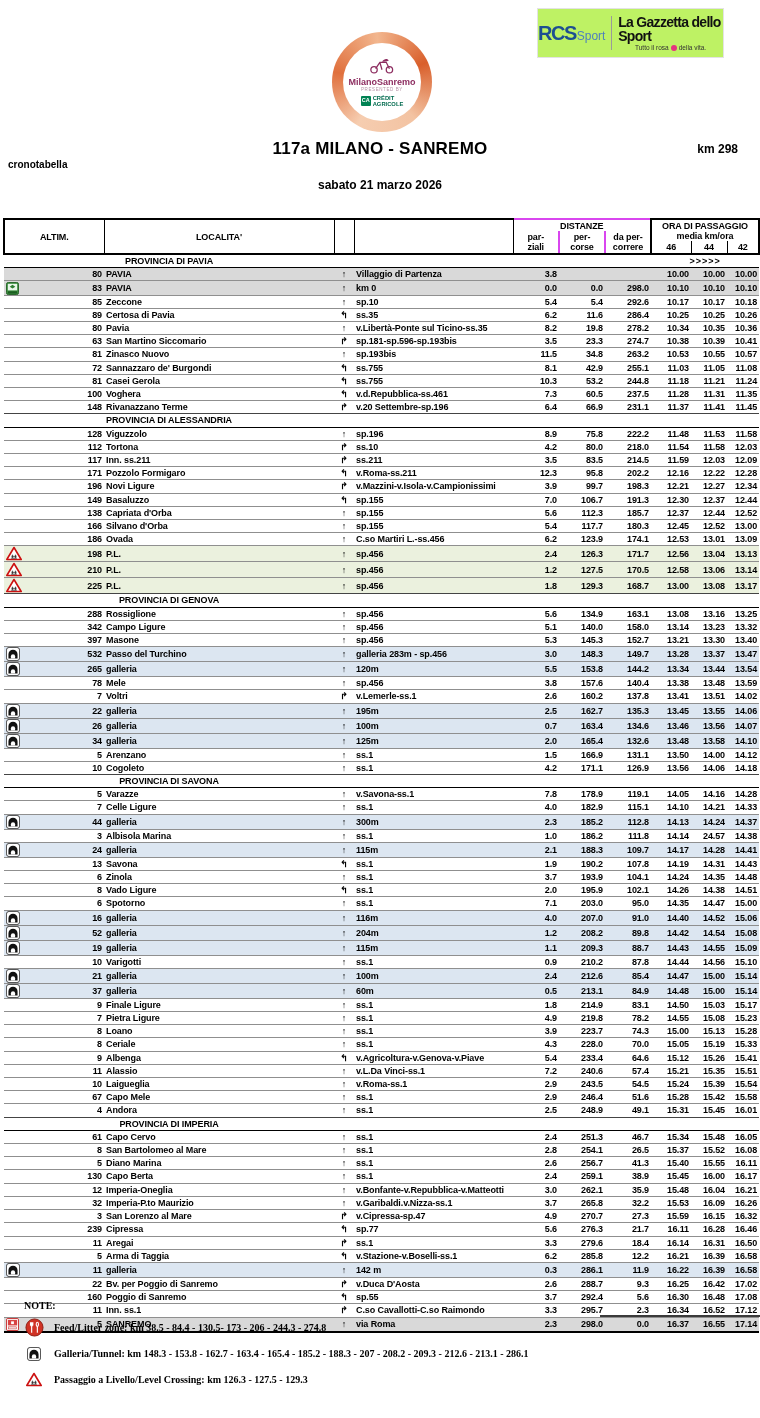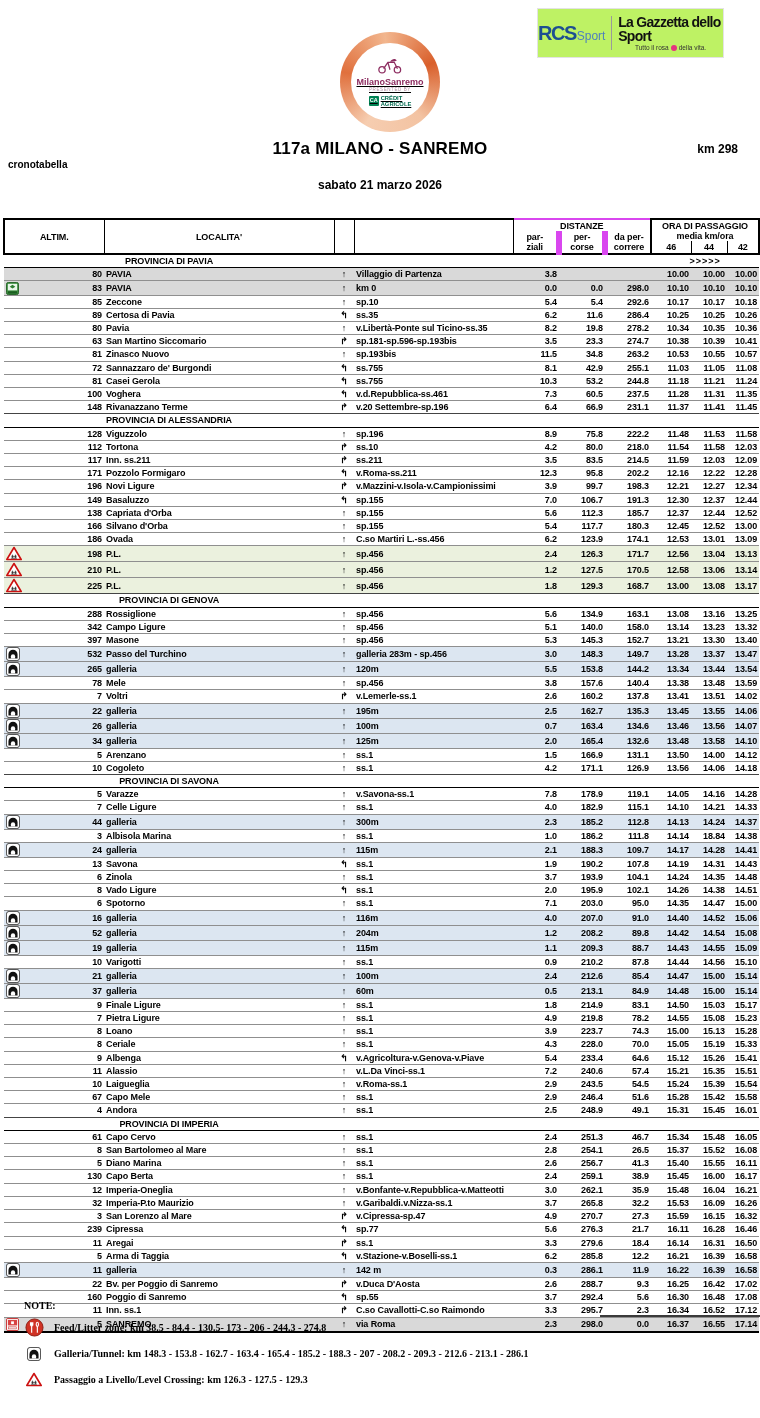--- a/index.html
+++ b/index.html
@@ -13,21 +13,21 @@
   .rcs-left{width:74px;text-align:center;line-height:1;}
   .rcs-name{font-size:20px;font-weight:700;color:#1d4f91;letter-spacing:-1.5px;display:inline;}
   .rcs-sport{font-size:12px;color:#4f81bd;display:inline;margin-left:1px;}
   .rcs-div{width:1px;height:34px;background:#9a9a9a;margin:0 6px;}
   .gaz{line-height:1;}
   .gaz-name{font-size:14px;font-weight:800;letter-spacing:-0.7px;color:#111;}
   .gaz-tag{font-size:6.5px;color:#333;text-align:center;margin-top:2px;}
   .pink-dot{display:inline-block;width:6px;height:6px;border-radius:50%;background:#e5357f;
             vertical-align:middle;margin:0 2px;}
 
-  .ms-logo{position:absolute;top:32px;left:340px;width:100px;height:100px;text-decoration:underline;}
+  .ms-logo{position:absolute;top:32px;left:332px;width:100px;height:100px;}
   .swirl{width:100px;height:100px;border-radius:50%;
          background:conic-gradient(from 210deg,#f6cdb0,#e0703d,#f2b68e,#d95f2b,#f3c3a2,#f6cdb0);
          display:flex;align-items:center;justify-content:center;}
   .swirl-inner{width:78px;height:78px;border-radius:50%;background:#fff;display:flex;
                flex-direction:column;align-items:center;justify-content:center;text-align:center;line-height:1;}
   .ms-name{font-size:9px;font-weight:700;color:#8d2d60;margin-top:1px;}
   .ms-pres{font-size:4.5px;color:#b592a6;letter-spacing:0.6px;text-transform:uppercase;margin-top:1px;}
   .ca-row{display:flex;align-items:center;gap:2px;margin-top:2px;}
   .ca-badge{width:10px;height:10px;background:#008253;color:#fff;font-size:5.5px;font-weight:700;
             display:flex;align-items:center;justify-content:center;border-radius:1px;}
@@ -42,21 +42,21 @@
   table.route{position:absolute;top:218px;left:3px;width:755px;border-collapse:collapse;
               table-layout:fixed;font-size:9px;font-weight:700;letter-spacing:-0.1px;}
   .route th{padding:0;font-size:9px;font-weight:700;text-align:center;vertical-align:middle;line-height:10px;}
   .th-pre{white-space:pre-line;}
   th.c-altim{border-left:2px solid #000;border-top:2px solid #000;border-bottom:2px solid #000;border-right:1px solid #000;}
   th.c-loc{border-top:2px solid #000;border-bottom:2px solid #000;border-right:1px solid #000;}
   th.c-arrow{border-top:2px solid #000;border-bottom:2px solid #000;border-right:1px solid #000;}
   th.c-road{border-top:2px solid #000;border-bottom:2px solid #000;border-right:1px solid #000;}
   th.c-dist{border-top:2px solid #d946ef;border-right:2px solid #000;height:11px;}
   th.c-ora{border-top:2px solid #000;border-right:2px solid #000;height:11px;}
-  th.c-parz,th.c-perc,th.c-dap{border-right:6px solid #d946ef;border-bottom:2px solid #000;height:22px;}
+  th.c-parz,th.c-perc,th.c-dap{border-right:2px solid #d946ef;border-bottom:2px solid #000;height:22px;}
   th.c-dap{border-right:2px solid #000;}
   th.c-media{border-right:2px solid #000;height:10px;}
   th.c-46,th.c-44{border-right:1px solid #000;border-bottom:2px solid #000;height:11px;}
   th.c-42{border-right:2px solid #000;border-bottom:2px solid #000;height:11px;}
 
   .route tbody td{height:12.2px;line-height:12.2px;padding:0 2px;overflow:hidden;white-space:nowrap;vertical-align:middle;}
   .route tbody tr{border-top:1px solid #8f8f8f;}
   .route tbody tr.band{border-top:1px solid #444;border-bottom:1px solid #000;}
   .route tbody tr:last-child{border-bottom:2.5px solid #000;}
   tr.gray td{background:#d9d9d9;}
@@ -721,21 +721,21 @@
         <tr>
           <td class="icon-cell"></td>
           <td class="altim">3</td>
           <td class="loc">Albisola Marina</td>
           <td class="dir">↑</td>
           <td class="road">ss.1</td>
           <td class="num">1.0</td>
           <td class="num">186.2</td>
           <td class="num">111.8</td>
           <td class="num">14.14</td>
-          <td class="num">18.84</td>
+          <td class="num">24.57</td>
           <td class="num">14.38</td>
         </tr>
         <tr class="blue">
           <td class="icon-cell"><svg width="14" height="14" viewBox="0 0 16 16">
               <rect x="0.5" y="0.5" width="15" height="15" rx="3" fill="#fff" stroke="#333"></rect>
               <path d="M2.8 13.2 v-5 a5.2 5.2 0 0 1 10.4 0 v5 z" fill="#111"></path>
               <path d="M5.6 13.2 v-2.6 a2.4 2.4 0 0 1 4.8 0 v2.6 z" fill="#fff"></path>
             </svg></td>
           <td class="altim">24</td>
           <td class="loc">galleria</td>

